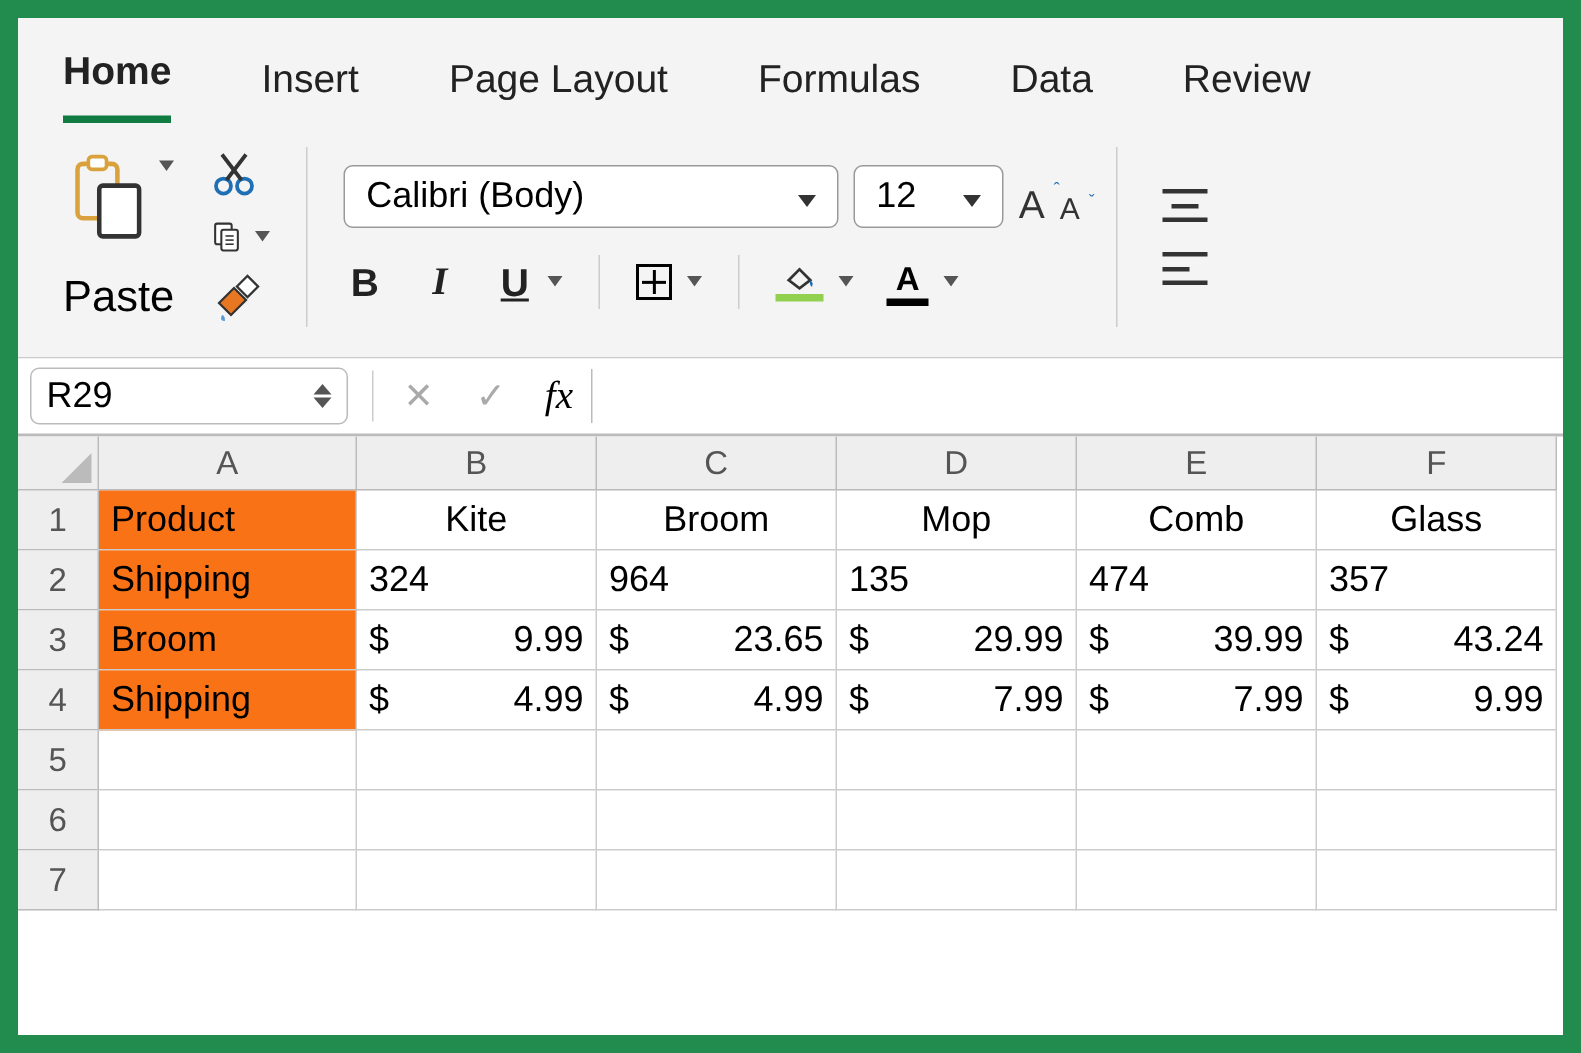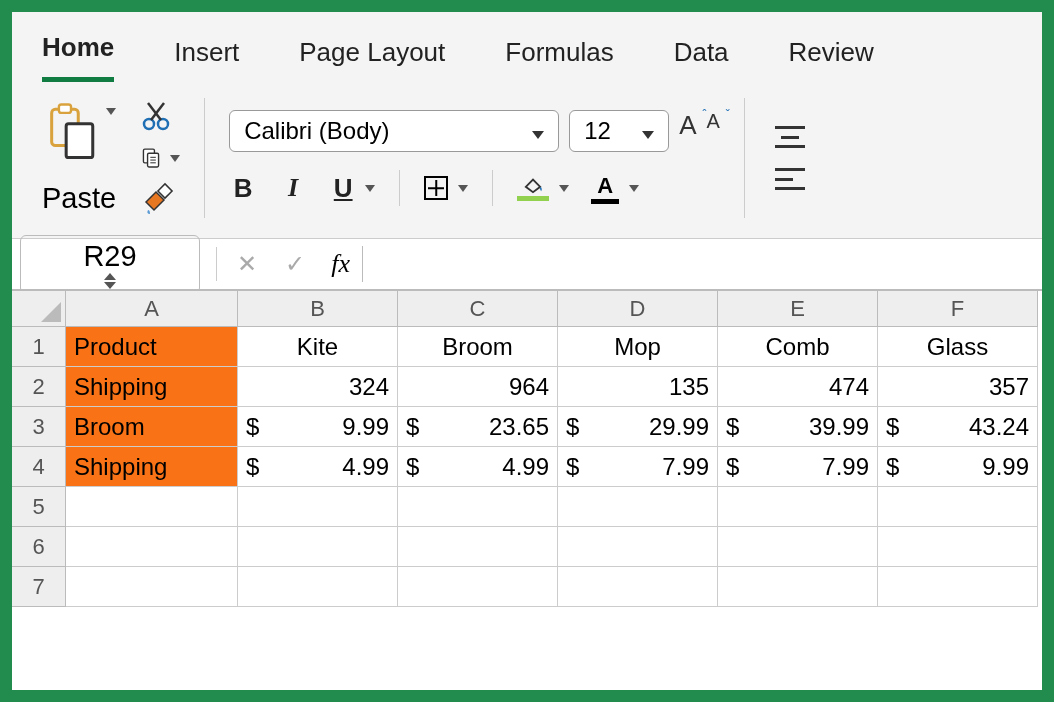--- a/index.html
+++ b/index.html
@@ -44,21 +44,21 @@
     justify-content: center;
     gap: 6px;
   }
   .group.clipboard { margin-right: 4px; }
   .group.clip2 { display:flex; flex-direction:column; gap:6px; align-items:flex-start; justify-content:space-around; padding:6px 0;}
   .divider {
     width: 1px;
     background: #ccc;
     margin: 6px 4px;
   }
-  .font-row { display:flex; gap:10px; align-items:flex-start; margin-bottom:12px;}
+  .font-row { display:flex; gap:10px; align-items:flex-end; margin-bottom:12px;}
   .font-row2 { display:flex; gap:22px; align-items:center; }
   .font-select, .size-select {
     border: 1.5px solid #999;
     border-radius: 6px;
     background: #fff;
     padding: 6px 14px;
     font-size: 24px;
     display:flex;
     align-items:center;
     justify-content:space-between;
@@ -130,30 +130,29 @@
   
   
   .fbar {
     display:flex;
     align-items:center;
     border-bottom:2px solid #bbb;
     height:52px;
     background:#fff;
   }
   .namebox {
-    width:180px;
+    width:212px;
     border:1.5px solid #bbb;
     border-radius:6px;
     margin:6px 10px 6px 8px;
     padding:4px 10px;
-    font-size:29px;
+    font-size:24px;
     display:flex;
     align-items:center;
     justify-content:space-between;
-    flex-direction:column;
   }
   .namebox .spinner { display:flex; flex-direction:column; gap:2px;}
   .namebox .spinner span{ width:0;height:0; border-left:6px solid transparent; border-right:6px solid transparent;}
   .namebox .spinner .up{ border-bottom:7px solid #555;}
   .namebox .spinner .down{ border-top:7px solid #555;}
   .fb-btn{ font-size:24px; color:#aaa; padding:0 14px; cursor:pointer;}
   .fb-divider{ width:1px; height:34px; background:#ccc; margin:0 6px;}
   .fx{ font-family:"Times New Roman", serif; font-style:italic; font-size:26px; padding:0 12px;}
   .formula-input{ flex:1; border:none; outline:none; font-size:22px; padding:4px; border-left:1.5px solid #bbb; height:36px; padding-left:10px;}
   
@@ -200,21 +199,21 @@
     border-right:1px solid #ccc;
     border-bottom:1px solid #ccc;
     font-size:24px;
     height:40px;
     line-height:40px;
     padding:0 8px;
     cursor:cell;
   }
   .cell.lbl{ background:#f97316; font-weight:400; padding-left:8px;}
   .cell.center{ text-align:center;}
-  .cell.right{ text-align:right;}
+  .cell.right{ }
   .cell.money{ display:flex; justify-content:space-between; padding:0 8px;}
   .cell.money .d{ }
   .cell.money .v{ }
 </style>
 </head>
 <body>
 
 <div class="ribbon-tabs">
   <div class="tab active">Home</div>
   <div class="tab">Insert</div>

